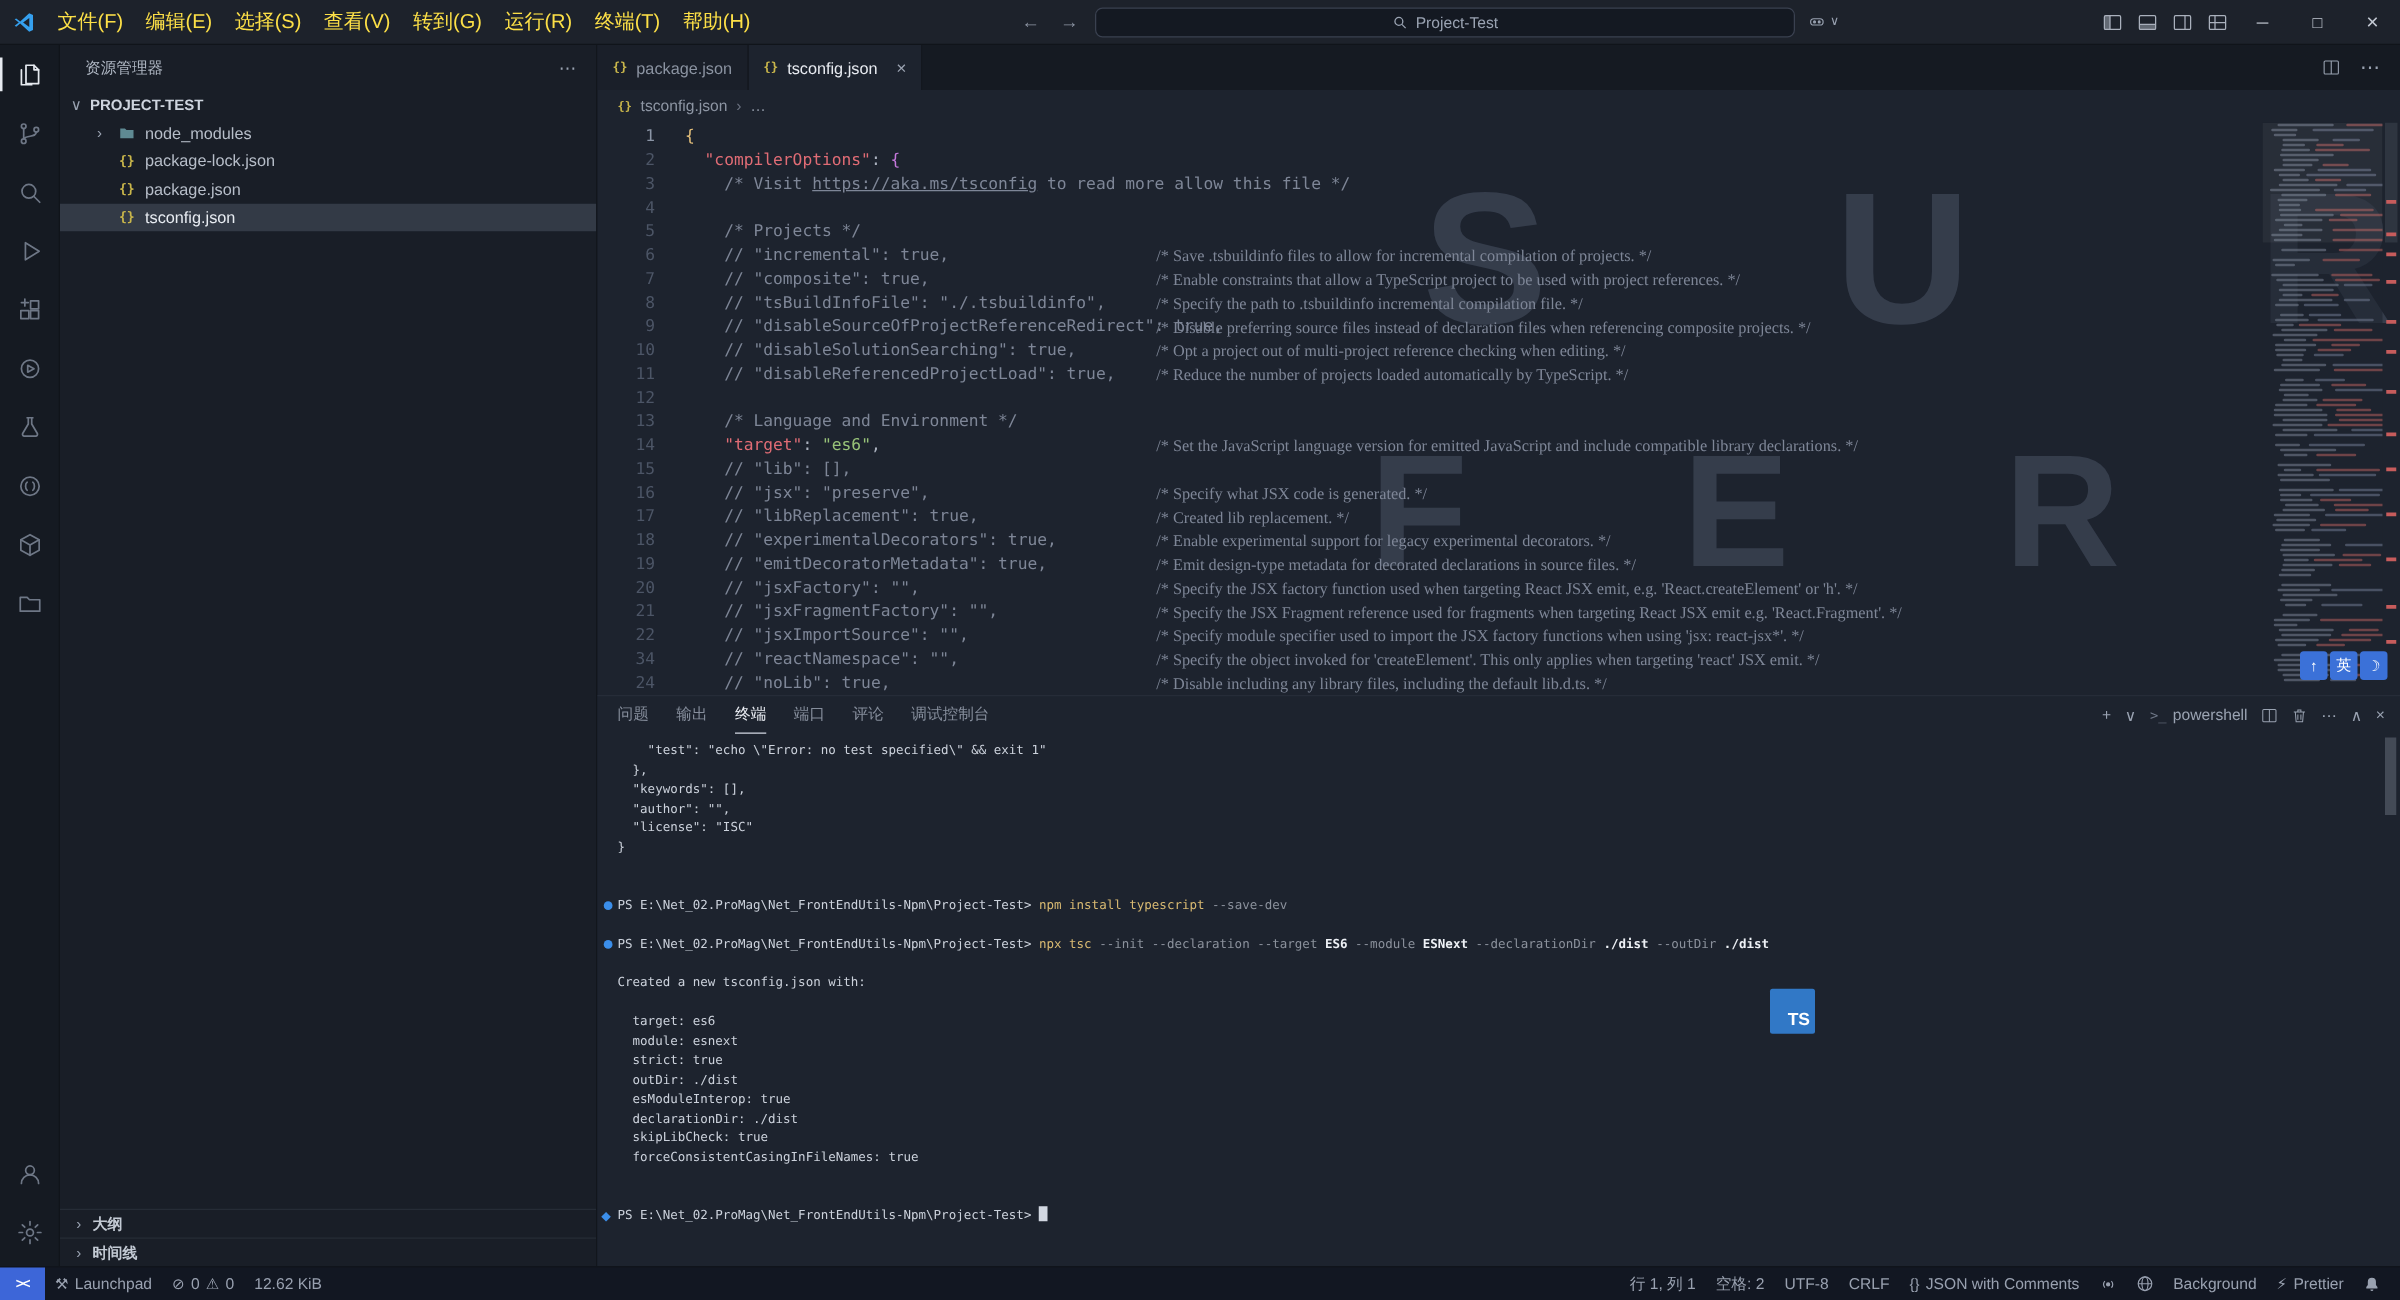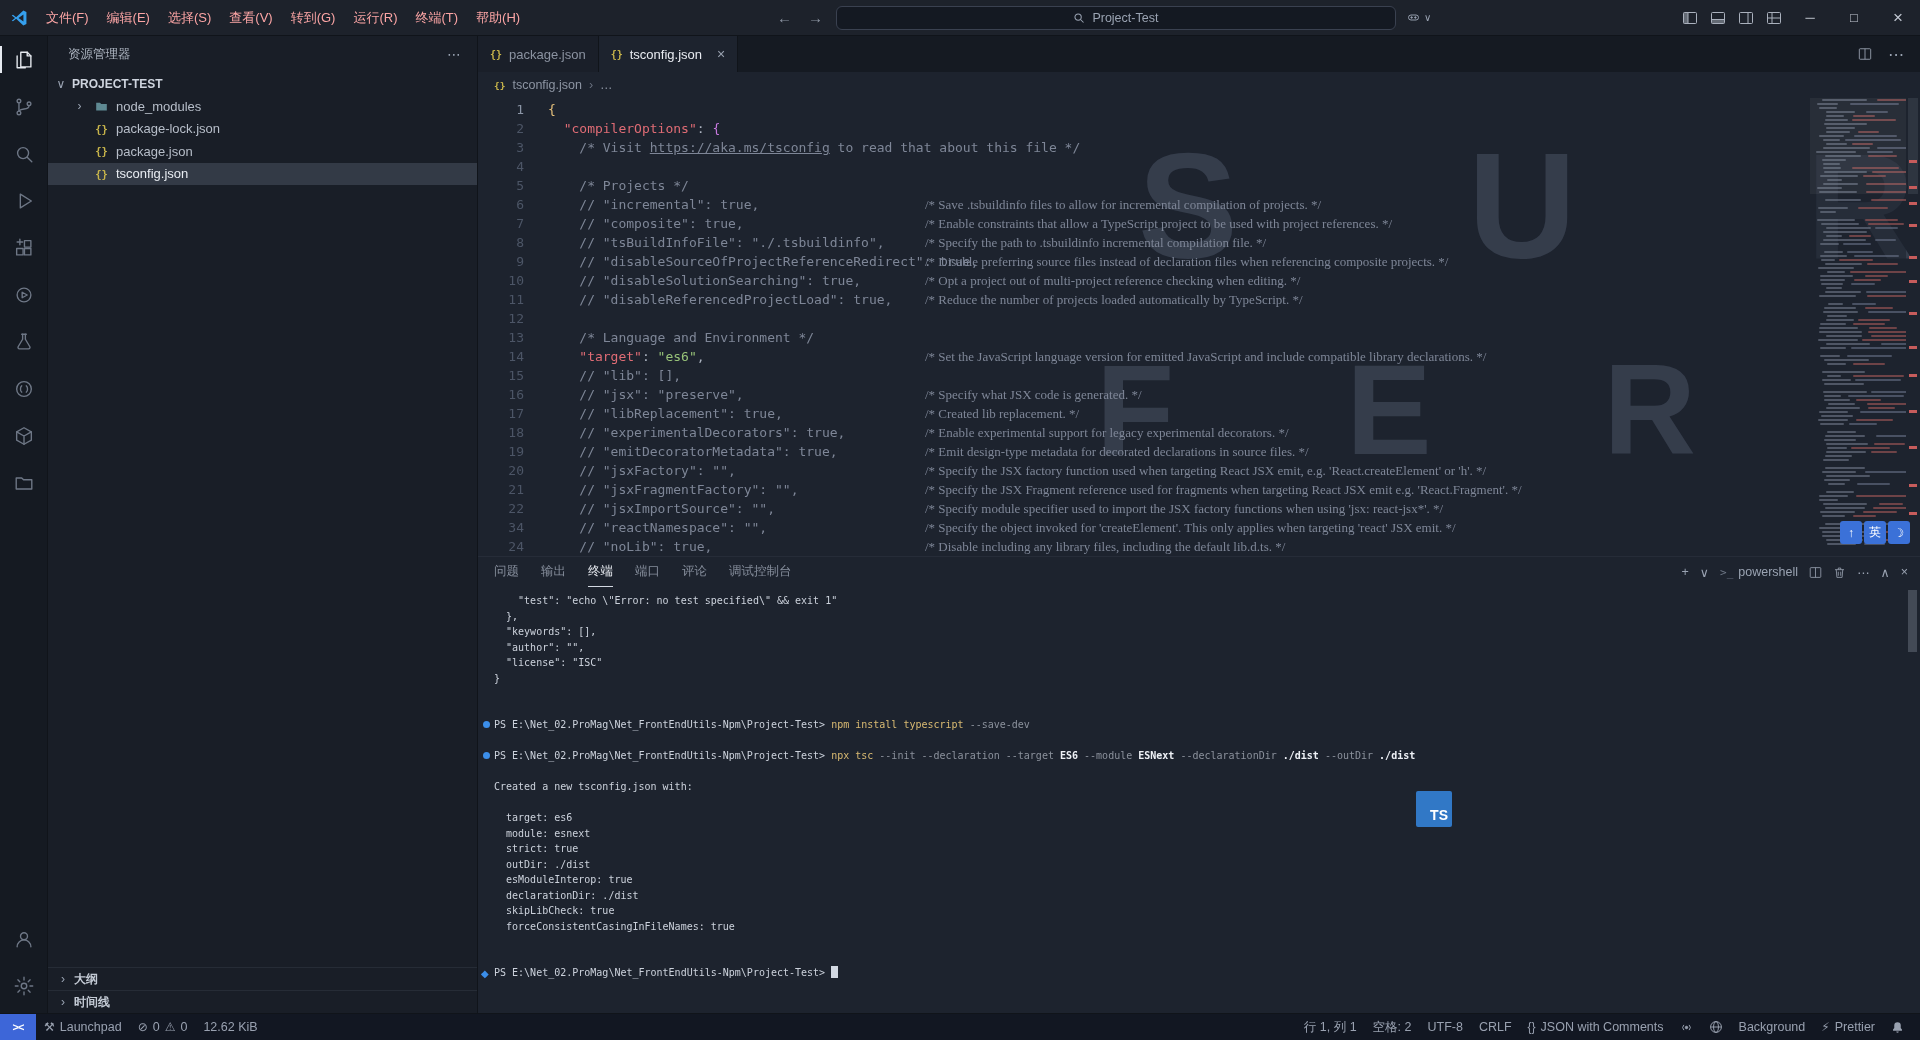--- a/index.html
+++ b/index.html
@@ -4,21 +4,21 @@
 <style>
   *{margin:0;padding:0;box-sizing:border-box;}
   html,body{width:1920px;height:1040px;overflow:hidden;background:#14181f;}
   body{font-family:"Liberation Sans","DejaVu Sans",sans-serif;color:#c6ccd8;-webkit-font-smoothing:antialiased;}
   .app{width:1920px;height:1040px;display:flex;flex-direction:column;position:relative;}
 
   
   .titlebar{height:36px;background:#1d222b;display:flex;align-items:center;border-bottom:1px solid #10141a;flex:0 0 36px;}
   .tb-left{display:flex;align-items:center;gap:1px;padding-left:10px;}
   .vscode-logo{display:flex;align-items:center;margin-right:8px;}
-  .menu-item{padding:4px 9px;font-size:13px;color:#fca5a5;border-radius:5px;white-space:nowrap;}
+  .menu-item{padding:4px 9px;font-size:16px;color:#fde047;border-radius:5px;white-space:nowrap;}
   .tb-center{flex:1;display:flex;justify-content:center;align-items:center;gap:10px;min-width:0;}
   .nav-arrow{color:#8d95a3;font-size:15px;padding:0 3px;}
   .searchbox{width:560px;height:24px;background:#141922;border:1px solid #3a4150;border-radius:6px;display:flex;align-items:center;justify-content:center;gap:7px;color:#9aa3b2;font-size:12.5px;}
   .copilot-chip{display:flex;align-items:center;gap:3px;color:#9aa3b2;font-size:10px;}
   .tb-right{display:flex;align-items:center;padding-right:0;}
   .layout-ic{width:28px;height:36px;display:flex;align-items:center;justify-content:center;color:#aab1bd;}
   .win-btn{width:44px;height:36px;display:flex;align-items:center;justify-content:center;color:#c2c8d2;font-size:13px;}
   .win-btn.close{font-size:17px;}
 
   
@@ -339,21 +339,21 @@
         <span>tsconfig.json</span>
         <span style="color:#6b7280;">›</span>
         <span>…</span>
       </div>
       <div class="editor">
         <span class="wm wm1">SUR</span>
         <span class="wm wm2">FER</span>
         <div class="code" id="code-lines">
             <div class="line"><span class="ln cur">1</span><span class="c-b1">{</span></div>
             <div class="line"><span class="ln">2</span><span class="c-pun">  </span><span class="c-prop">"compilerOptions"</span><span class="c-pun">: </span><span class="c-b2">{</span></div>
-            <div class="line"><span class="ln">3</span><span class="c-cmt">    /* Visit </span><span class="c-lnk">https://aka.ms/tsconfig</span><span class="c-cmt"> to read that about this file */</span></div>
+            <div class="line"><span class="ln">3</span><span class="c-cmt">    /* Visit </span><span class="c-lnk">https://aka.ms/tsconfig</span><span class="c-cmt"> to read more allow this file */</span></div>
             <div class="line"><span class="ln">4</span></div>
             <div class="line"><span class="ln">5</span><span class="c-cmt">    /* Projects */</span></div>
             <div class="line"><span class="ln">6</span><span class="c-cmt">    // "incremental": true,</span><span class="tail c-cmt">/* Save .tsbuildinfo files to allow for incremental compilation of projects. */</span></div>
             <div class="line"><span class="ln">7</span><span class="c-cmt">    // "composite": true,</span><span class="tail c-cmt">/* Enable constraints that allow a TypeScript project to be used with project references. */</span></div>
             <div class="line"><span class="ln">8</span><span class="c-cmt">    // "tsBuildInfoFile": "./.tsbuildinfo",</span><span class="tail c-cmt">/* Specify the path to .tsbuildinfo incremental compilation file. */</span></div>
             <div class="line"><span class="ln">9</span><span class="c-cmt">    // "disableSourceOfProjectReferenceRedirect": true,</span><span class="tail c-cmt">/* Disable preferring source files instead of declaration files when referencing composite projects. */</span></div>
             <div class="line"><span class="ln">10</span><span class="c-cmt">    // "disableSolutionSearching": true,</span><span class="tail c-cmt">/* Opt a project out of multi-project reference checking when editing. */</span></div>
             <div class="line"><span class="ln">11</span><span class="c-cmt">    // "disableReferencedProjectLoad": true,</span><span class="tail c-cmt">/* Reduce the number of projects loaded automatically by TypeScript. */</span></div>
             <div class="line"><span class="ln">12</span></div>
             <div class="line"><span class="ln">13</span><span class="c-cmt">    /* Language and Environment */</span></div>

